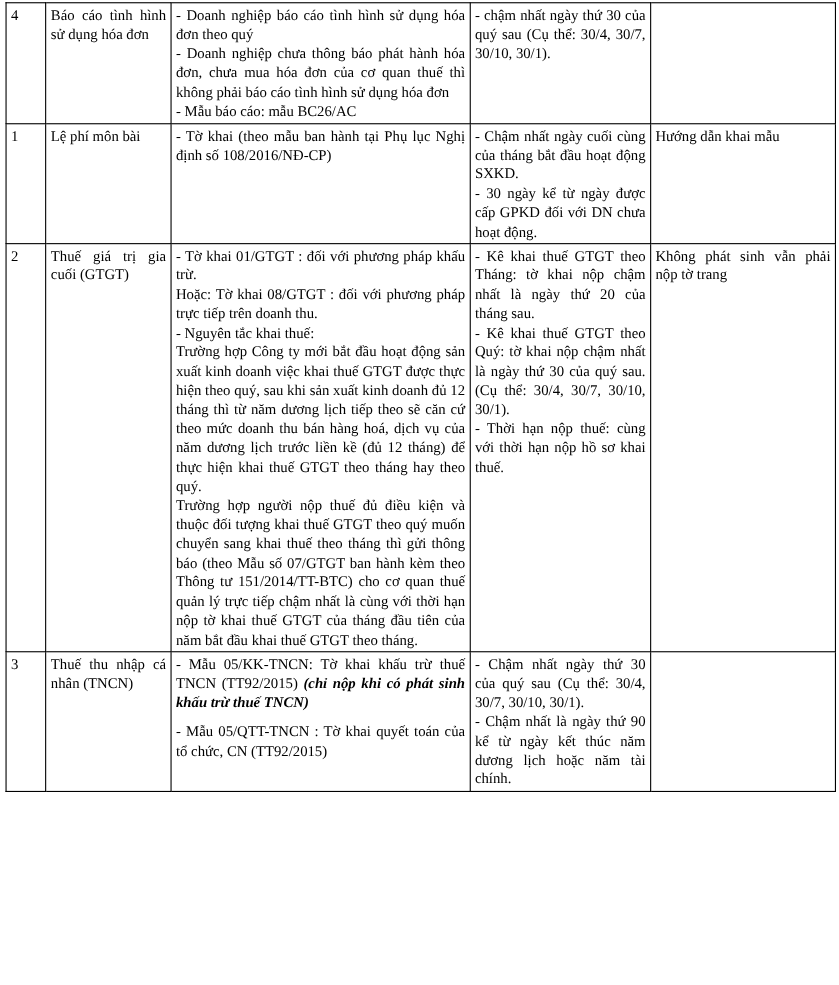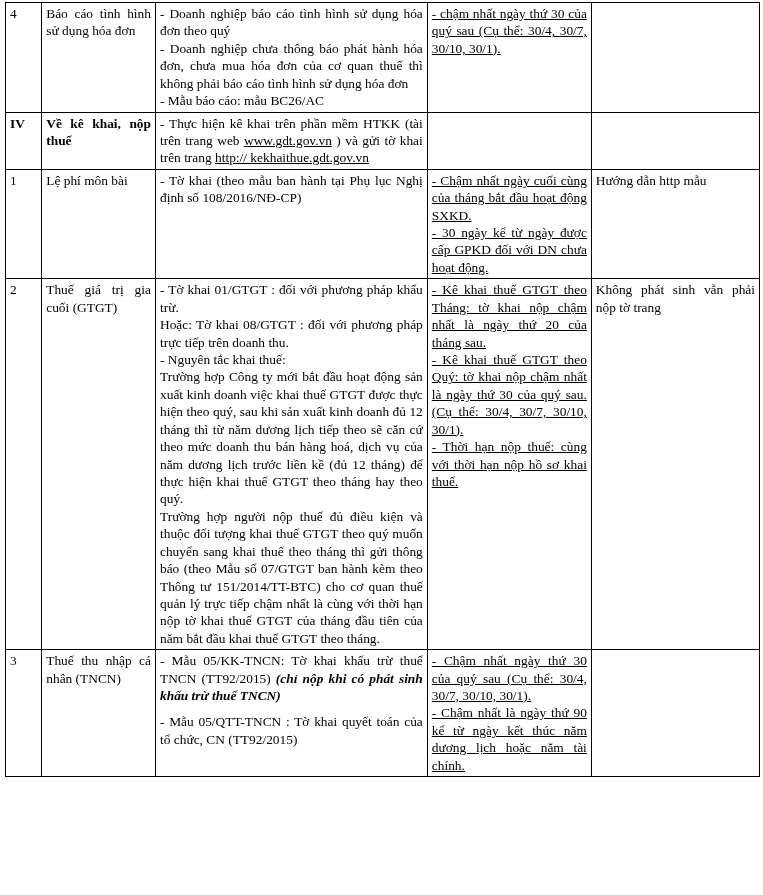--- a/index.html
+++ b/index.html
@@ -33,21 +33,21 @@
     padding: 2px 4px 2px 4px;
     font-size: 13.4px;
     line-height: 1.30;
     text-align: justify;
     text-justify: inter-word;
     word-wrap: break-word;
   }
   .col-num   { width: 36px; text-align: center; }
   .col-name  { width: 113px; text-align: left; }
   .col-desc  { width: 270px; }
-  .col-time  { width: 163px; text-decoration: underline; }
+  .col-time  { width: 163px; }
   .col-note  { width: 167px; }
 
   .cell-center { text-align: center; }
   .bold { font-weight: bold; }
   .italic-bold { font-weight: bold; font-style: italic; }
   p.line {
     margin: 0 0 0 0;
     padding: 0;
   }
   p.gap {
@@ -77,42 +77,33 @@
           <p class="line">- Doanh nghiệp báo cáo tình hình sử dụng hóa đơn theo quý</p>
           <p class="line">- Doanh nghiệp chưa thông báo phát hành hóa đơn, chưa mua hóa đơn của cơ quan thuế thì không phải báo cáo tình hình sử dụng hóa đơn</p>
           <p class="line">- Mẫu báo cáo: mẫu BC26/AC</p>
         </td>
         <td class="col-time">
           <p class="line">- chậm nhất ngày thứ 30 của quý sau (Cụ thể: 30/4, 30/7, 30/10, 30/1).</p>
         </td>
         <td class="col-note"></td>
       </tr>
 
-      <tr>
-        <td class="col-num cell-center bold">IV</td>
-        <td class="col-name bold">Về kê khai, nộp thuế</td>
-        <td class="col-desc">
-          <p class="line">- Thực hiện kê khai trên phần mềm HTKK (tài trên trang web <span class="link-text">www.gdt.gov.vn</span> ) và gửi tờ khai trên trang <span class="link-text">http:// kekhaithue.gdt.gov.vn</span></p>
-        </td>
-        <td class="col-time"></td>
-        <td class="col-note"></td>
-      </tr>
 
       <tr>
         <td class="col-num cell-center">1</td>
         <td class="col-name">Lệ phí môn bài</td>
         <td class="col-desc">
           <p class="line">- Tờ khai (theo mẫu ban hành tại Phụ lục Nghị định số 108/2016/NĐ-CP)</p>
         </td>
         <td class="col-time">
           <p class="line">- Chậm nhất ngày cuối cùng của tháng bắt đầu hoạt động SXKD.</p>
           <p class="line">- 30 ngày kể từ ngày được cấp GPKD đối với DN chưa hoạt động.</p>
         </td>
         <td class="col-note">
-          <p class="line">Hướng dẫn http mẫu</p>
+          <p class="line">Hướng dẫn khai mẫu</p>
         </td>
       </tr>
 
       <tr>
         <td class="col-num cell-center">2</td>
         <td class="col-name">Thuế giá trị gia cuối (GTGT)</td>
         <td class="col-desc">
           <p class="line">- Tờ khai 01/GTGT : đối với phương pháp khấu trừ.</p>
           <p class="line">Hoặc: Tờ khai 08/GTGT : đối với phương pháp trực tiếp trên doanh thu.</p>
           <p class="line">- Nguyên tắc khai thuế:</p>

